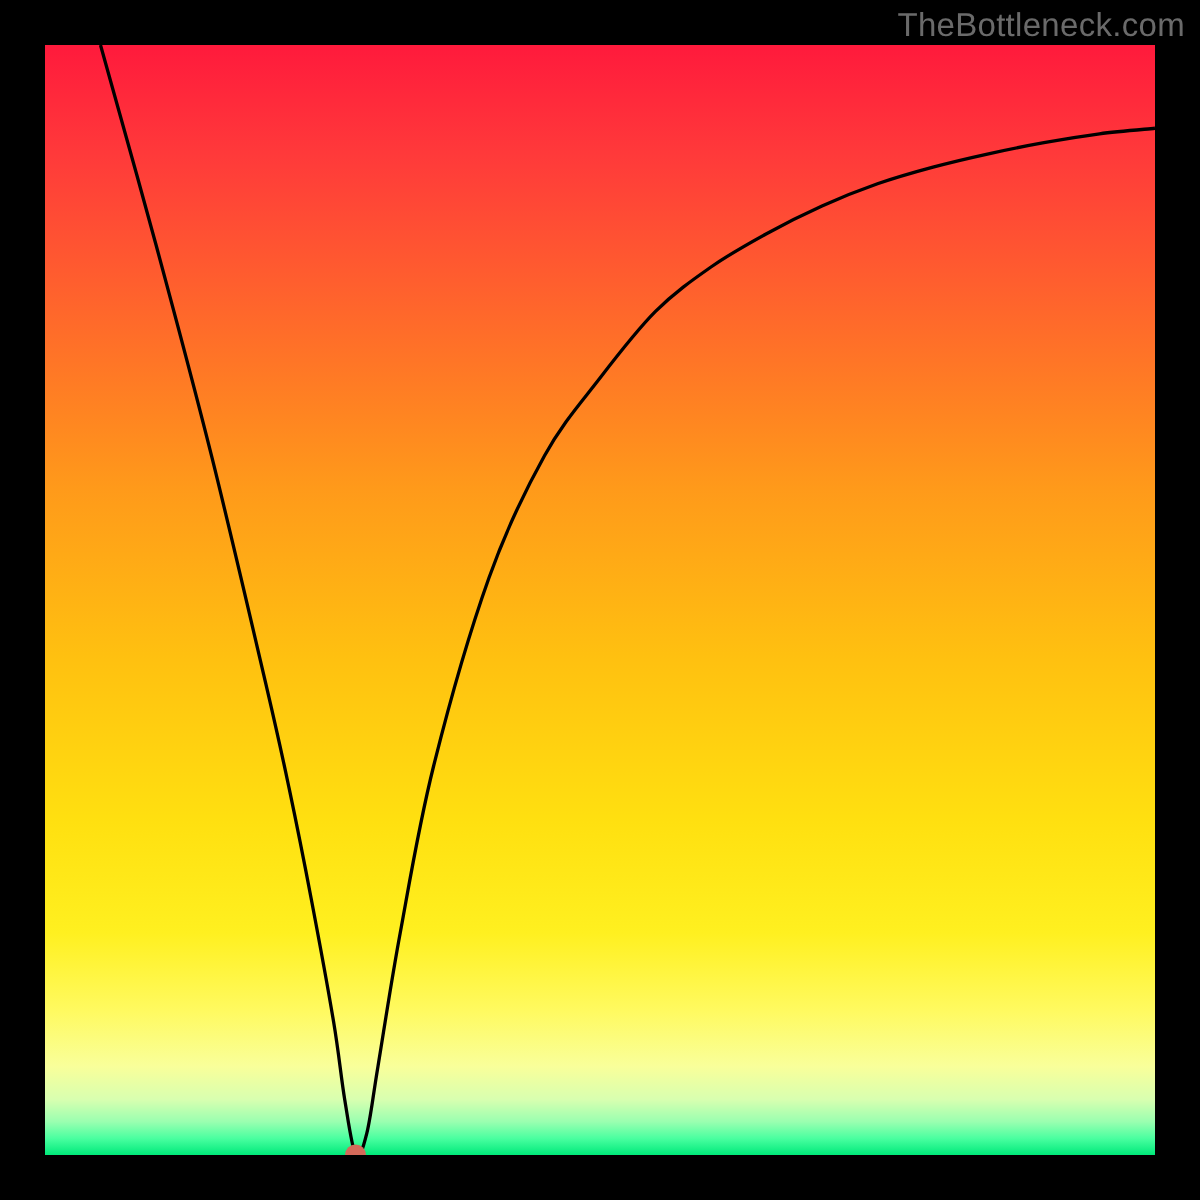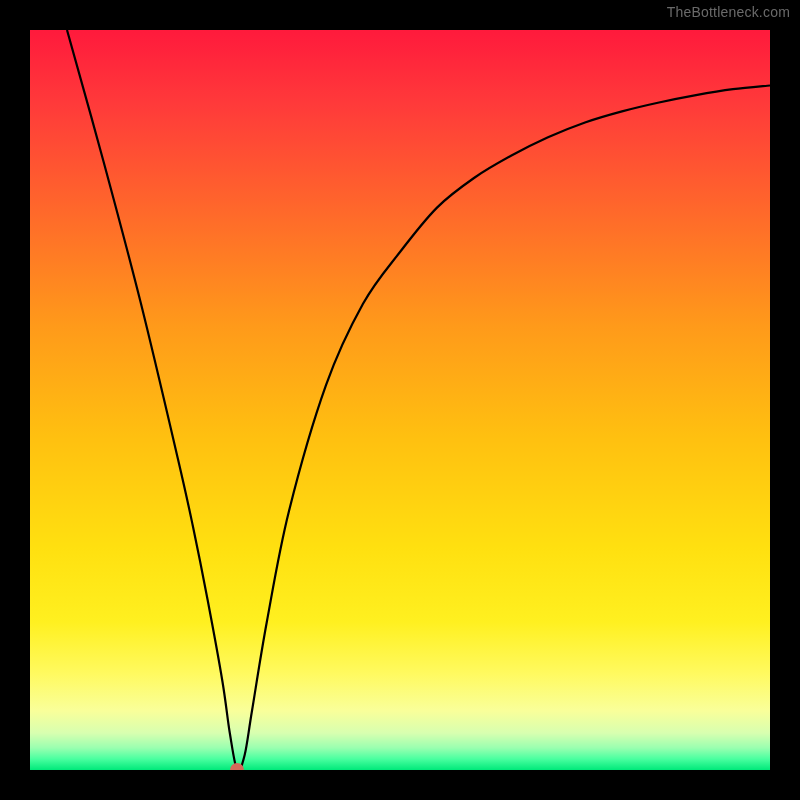--- a/index.html
+++ b/index.html
@@ -56,21 +56,21 @@
     height: 14px;
     border-radius: 50%;
     background: #d46a5a;
     transform: translate(-50%, -50%);
   }
   .watermark {
     position: absolute;
     top: 4px;
     right: 10px;
     color: #6a6a6a;
-    font-size: 14px;
+    font-size: 22px;
     letter-spacing: 0.2px;
     user-select: none;
   }
 </style>
 </head>
 <body>
 
 <div class="frame">
   <div class="watermark">TheBottleneck.com</div>
   <div class="plot-area">

